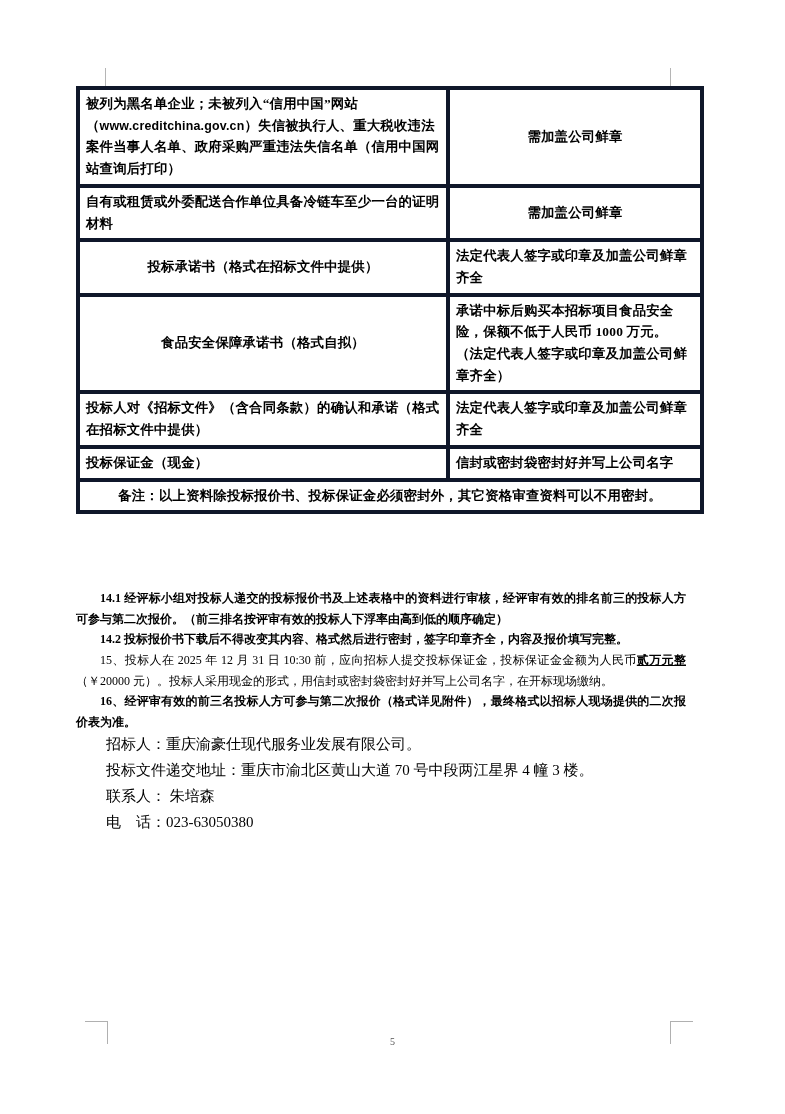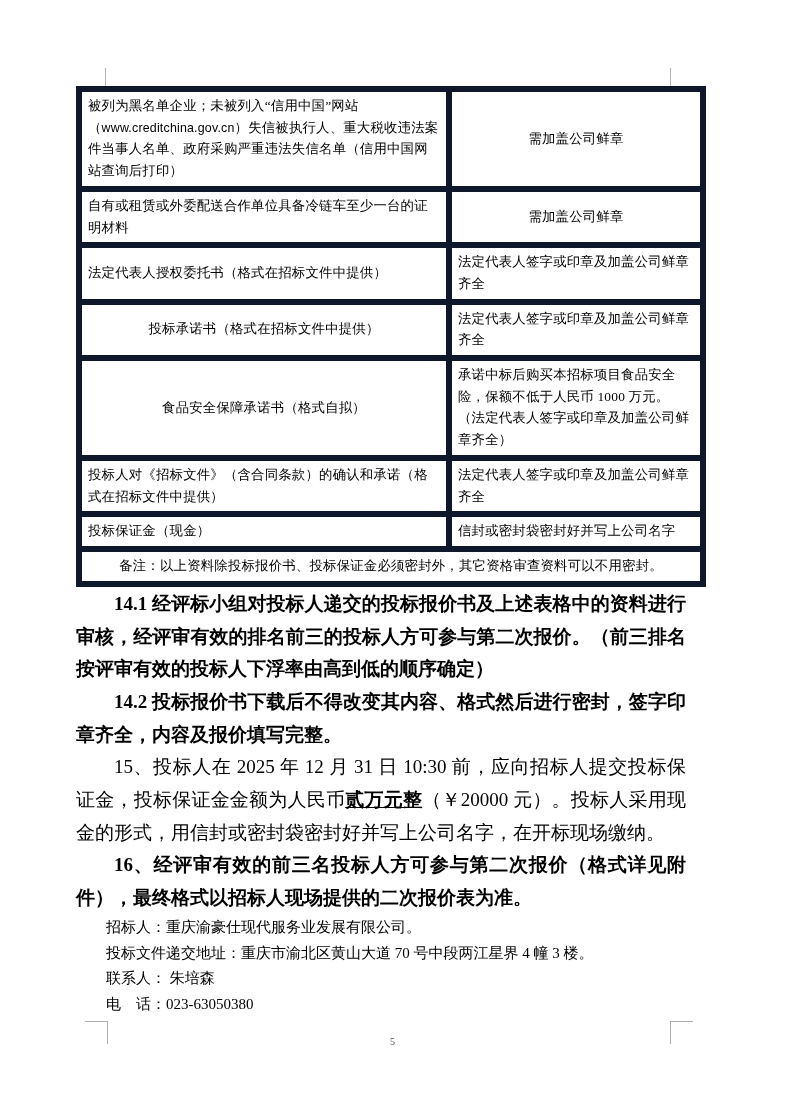--- a/index.html
+++ b/index.html
@@ -38,25 +38,25 @@
   
   .req-table {
     position: absolute;
     left: 76px;
     top: 86px;
     width: 624px;
     border-collapse: collapse;
     table-layout: fixed;
   }
   .req-table td {
-    border: 6px solid #0f172a;
+    border: 4px solid #0f172a;
     padding: 3px 6px 4px 6px;
     font-size: 13.4px;
     line-height: 1.62;
-    font-weight: normal;
+    font-weight: bold;
     vertical-align: top;
     letter-spacing: 0.2px;
   }
   .col-a { width: 370px; }
   .col-b { width: 254px; }
 
   td.center-cell { text-align: center; vertical-align: middle; }
   td.mid         { vertical-align: middle; }
   td.note-cell   { text-align: center; }
 
@@ -64,21 +64,21 @@
 
   
   .body-text {
     position: absolute;
     left: 76px;
     top: 588px;
     width: 610px;
   }
   p {
     margin: 0;
-    font-size: 19px;
+    font-size: 12px;
     line-height: 1.72;
     text-align: justify;
     text-justify: inter-ideograph;
   }
   p.bold   { font-weight: bold; }
   p.indent { text-indent: 2em; }
   p.plain  { font-weight: normal; }
 
   .ul-bold { font-weight: bold; text-decoration: underline; margin-top: 16px; }
 
@@ -117,24 +117,20 @@
   <tbody>
     <tr>
       <td class="col-a"><span>被列为黑名单企业；未被列入“信用中国”网站（</span><span class="url">www.creditchina.gov.cn</span><span>）失信被执行人、重大税收违法案件当事人名单、政府采购严重违法失信名单（信用中国网站查询后打印）</span></td>
       <td class="col-b center-cell">需加盖公司鲜章</td>
     </tr>
     <tr>
       <td class="col-a">自有或租赁或外委配送合作单位具备冷链车至少一台的证明材料</td>
       <td class="col-b center-cell">需加盖公司鲜章</td>
     </tr>
     <tr>
-      <td class="col-a mid">法定代表人授权委托书（格式在招标文件中提供）</td>
-      <td class="col-b">法定代表人签字或印章及加盖公司鲜章齐全</td>
-    </tr>
-    <tr>
       <td class="col-a center-cell">投标承诺书（格式在招标文件中提供）</td>
       <td class="col-b">法定代表人签字或印章及加盖公司鲜章齐全</td>
     </tr>
     <tr>
       <td class="col-a center-cell">食品安全保障承诺书（格式自拟）</td>
       <td class="col-b">承诺中标后购买本招标项目食品安全险，保额不低于人民币 1000 万元。（法定代表人签字或印章及加盖公司鲜章齐全）</td>
     </tr>
     <tr>
       <td class="col-a">投标人对《招标文件》（含合同条款）的确认和承诺（格式在招标文件中提供）</td>
       <td class="col-b">法定代表人签字或印章及加盖公司鲜章齐全</td>

